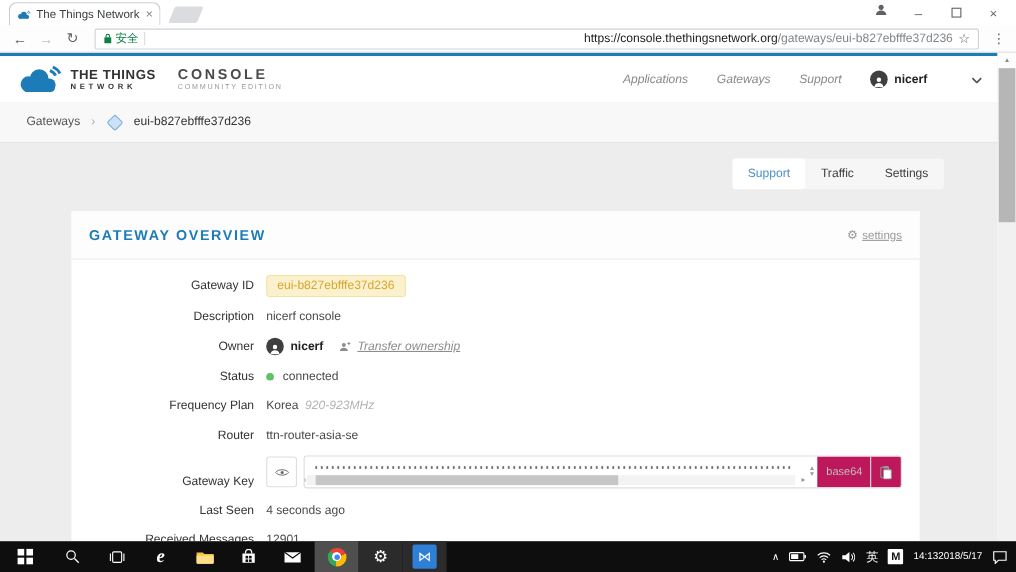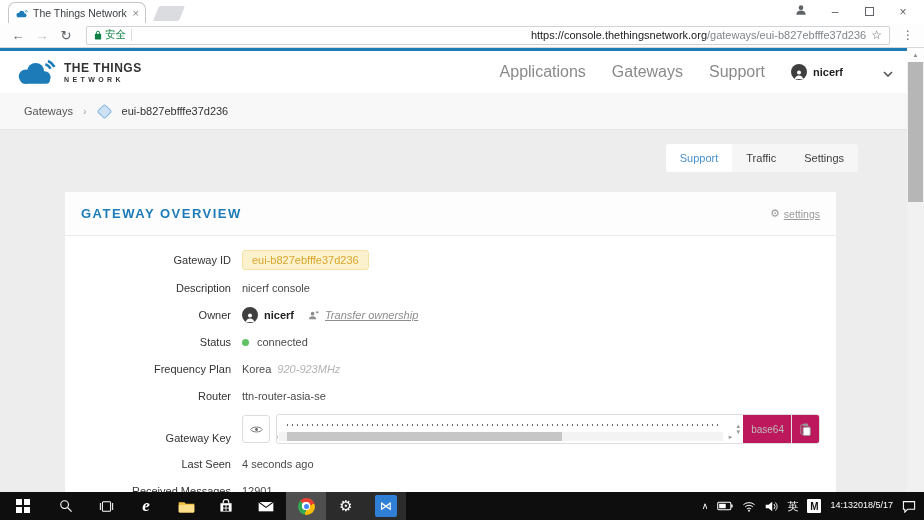--- a/index.html
+++ b/index.html
@@ -43,21 +43,21 @@
   .ttn-header { position:absolute; left:0; top:3px; width:100%; height:42px; background:#fff;
                 display:flex; align-items:center; padding:0 14px; }
   .logo { display:flex; align-items:center; gap:8px; }
   .brand-text { line-height:1; }
   .brand-top { font-size:12px; font-weight:bold; color:#333; letter-spacing:.5px; }
   .brand-bottom { font-size:7px; font-weight:bold; color:#333; letter-spacing:3.4px; margin-top:2px; }
   .console-text { margin-left:12px; line-height:1; }
   .console-title { font-size:13px; font-weight:bold; color:#4a4a4a; letter-spacing:2.5px; }
   .console-sub { font-size:6.5px; color:#9b9b9b; letter-spacing:1.6px; margin-top:3px; }
   .top-nav { margin-left:auto; display:flex; align-items:center; gap:26px; }
-  .top-nav-item { font-size:16px; color:#8a8a8a; }
+  .top-nav-item { font-size:11px; color:#8a8a8a;font-style:italic; }
   .user-chip { display:flex; align-items:center; gap:6px; }
   .user-name { font-size:11px; font-weight:bold; color:#222; }
   .user-caret { margin-left:14px; color:#555; }
 
   .breadcrumb { position:absolute; left:0; top:45px; width:100%; height:37px; background:#f8f8f8;
                 border-bottom:1px solid #e6e6e6; display:flex; align-items:center; padding:0 24px; gap:10px; }
   .bc-link { font-size:11px; color:#555; }
   .bc-sep { font-size:11px; color:#aaa; }
   .bc-diamond { width:11px; height:11px; background:#cce2f4; border:1.5px solid #7fb2dc;
                 border-radius:2px; transform:rotate(45deg); margin:0 2px; }
@@ -204,20 +204,24 @@
               <circle cx="18" cy="27" r="11"></circle>
               <circle cx="33" cy="19" r="13"></circle>
               <circle cx="47" cy="28" r="9"></circle>
               <rect x="10" y="24" width="45" height="14" rx="6"></rect>
             </g>
           <path d="M48 8 a14 14 0 0 1 8 7 M52 3 a20 20 0 0 1 10 9" stroke="#1d7cb8" stroke-width="4" fill="none"></path>
         </svg>
         <div class="brand-text">
           <div class="brand-top">THE THINGS</div>
           <div class="brand-bottom">NETWORK</div>
+        </div>
+        <div class="console-text">
+          <div class="console-title">CONSOLE</div>
+          <div class="console-sub">COMMUNITY EDITION</div>
         </div>
       </div>
       <div class="top-nav">
         <span class="top-nav-item">Applications</span>
         <span class="top-nav-item">Gateways</span>
         <span class="top-nav-item">Support</span>
         <span class="user-chip">
           <span class="avatar">
             <svg width="12" height="12" viewBox="0 0 24 24" fill="#fff">
                 <circle cx="12" cy="9" r="4"></circle>

